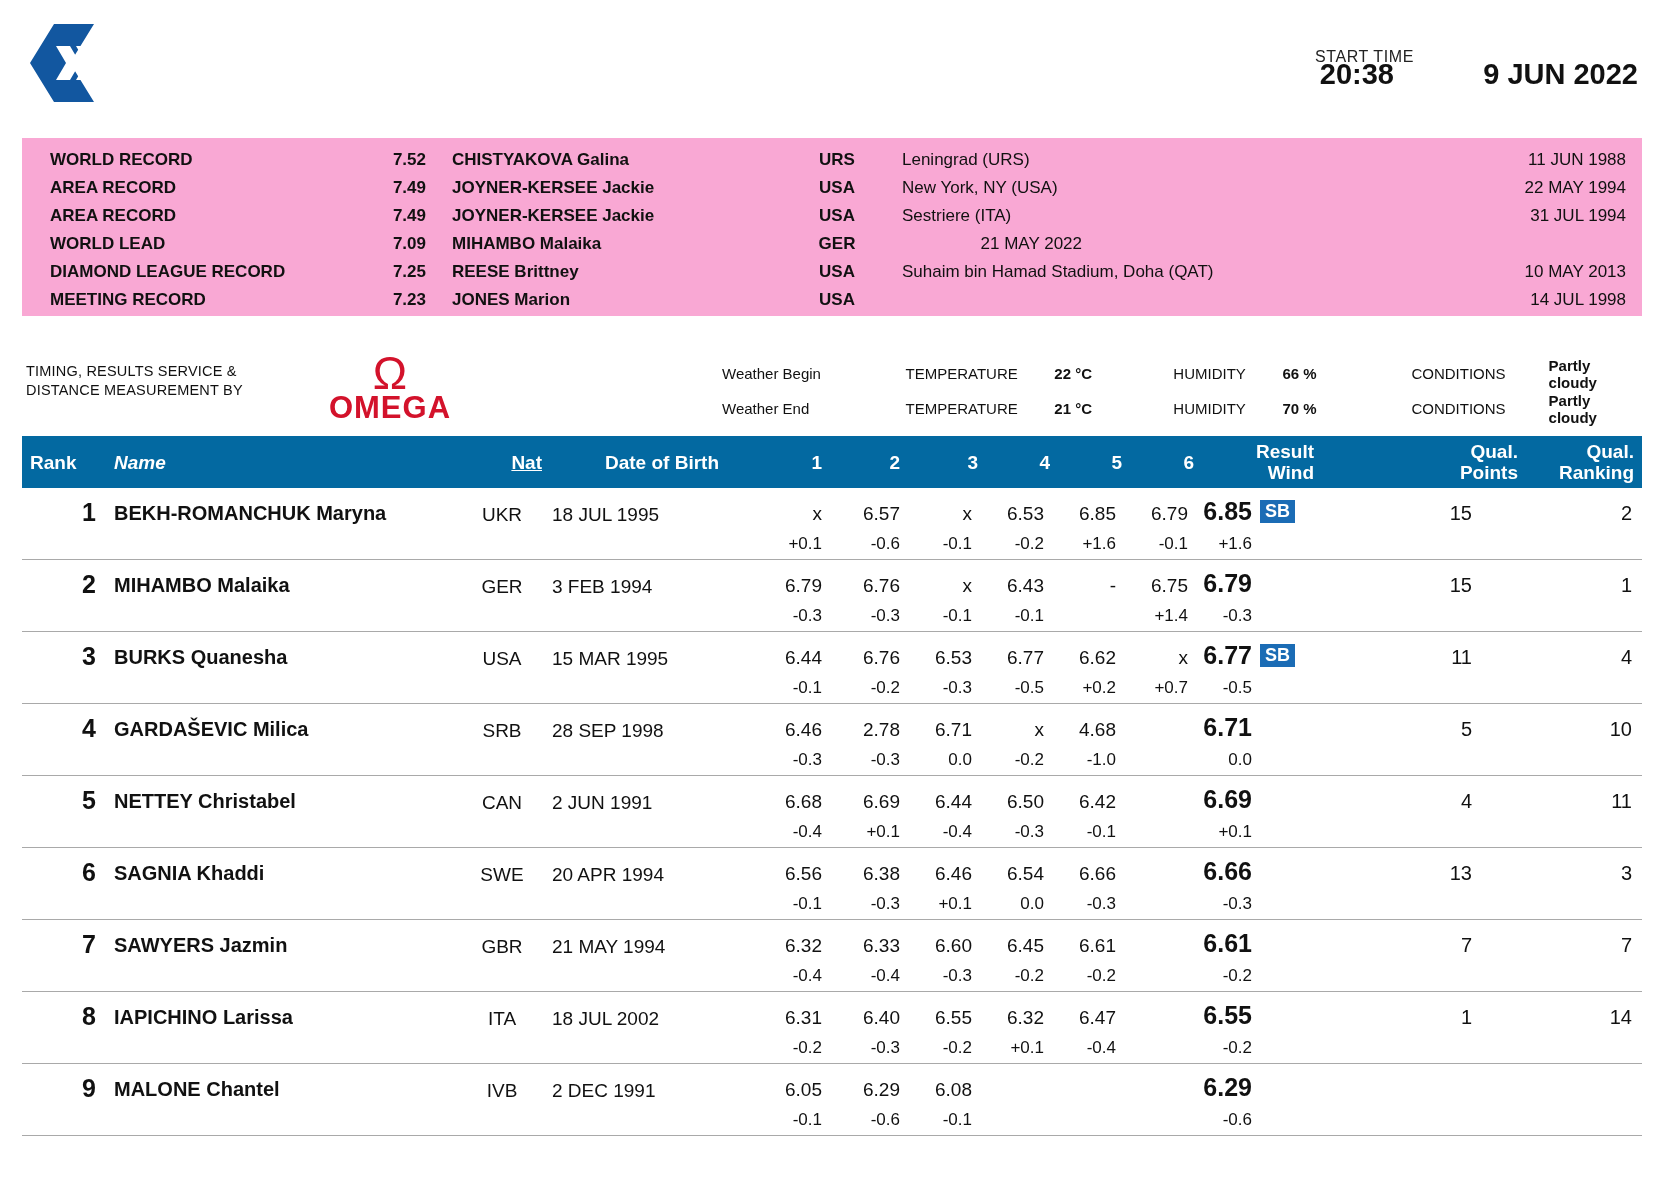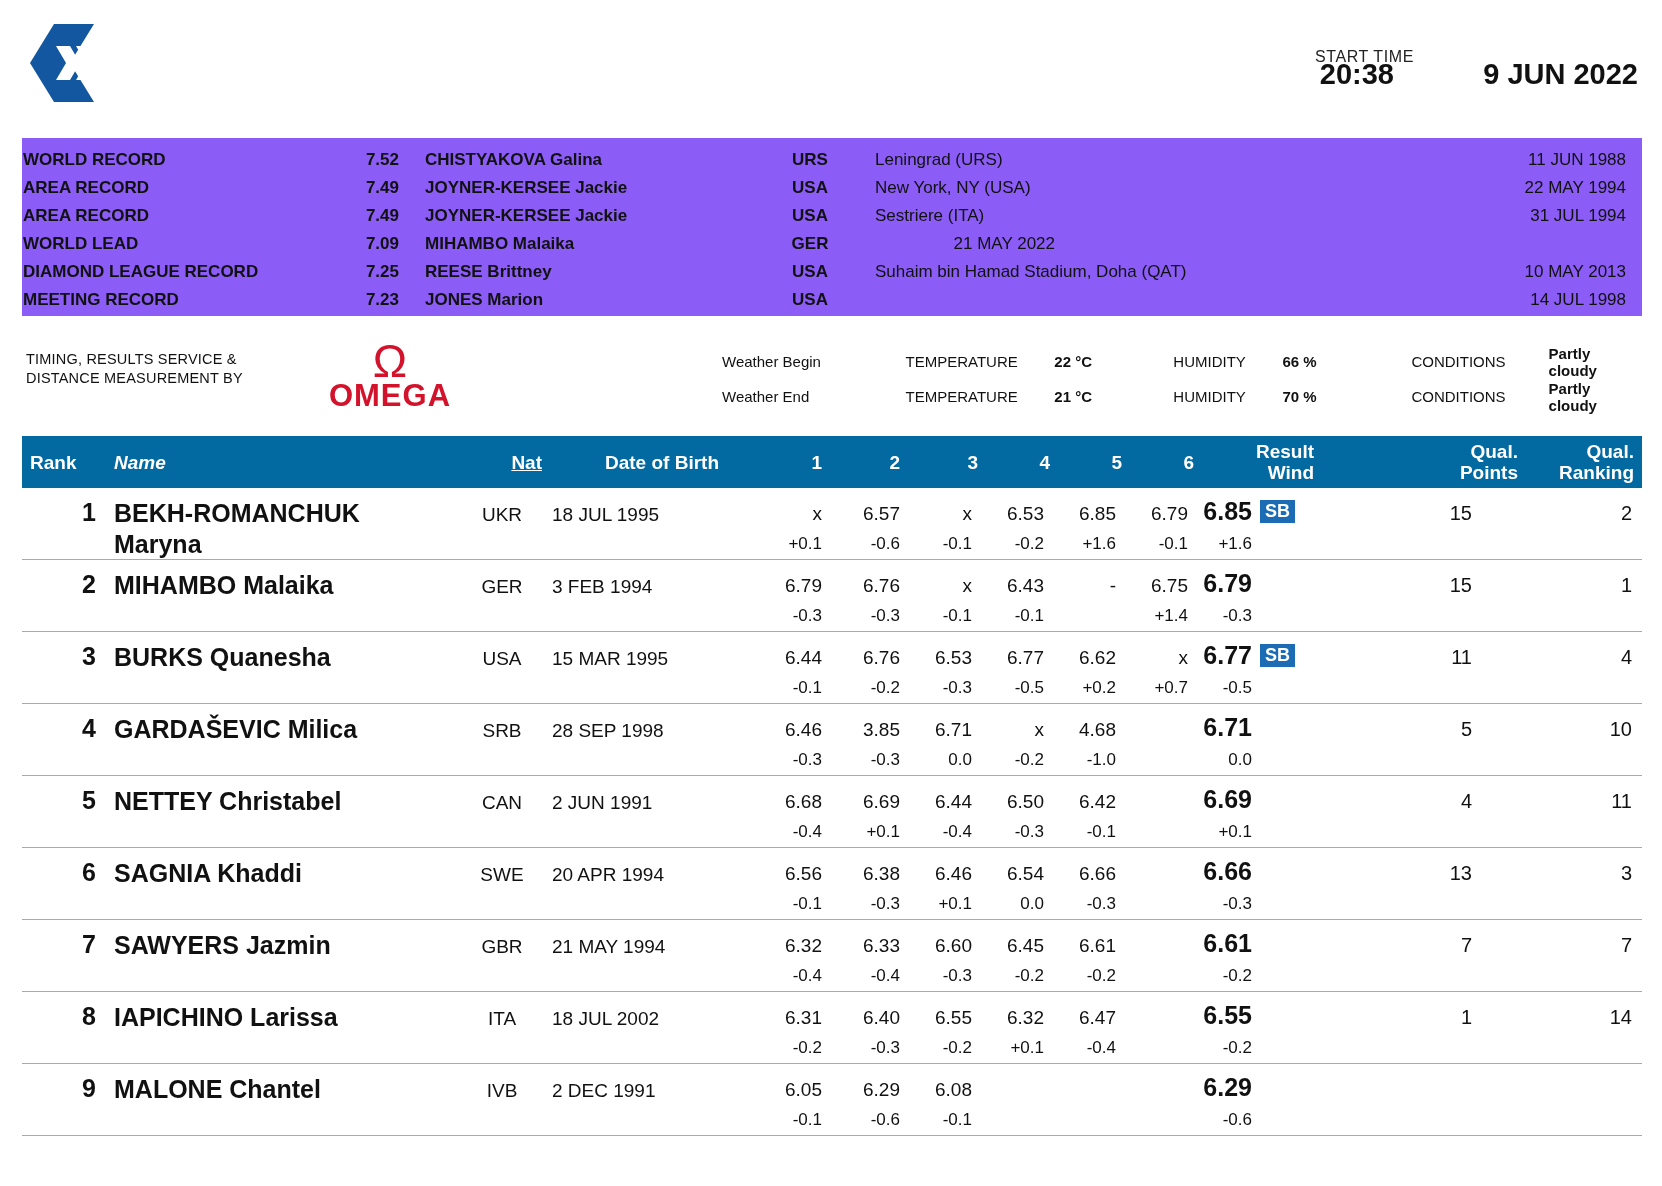--- a/index.html
+++ b/index.html
@@ -37,33 +37,33 @@
     font-size: 29px; font-weight: 700; color: #111;
   }
   .date-value {
     position: absolute; right: 24px; top: 58px;
     font-size: 29px; font-weight: 700; color: #111;
   }
 
   
   .records {
     position: absolute; left: 22px; top: 138px; width: 1620px; height: 178px;
-    background: #8b5cf6;
-    padding: 8px 16px 6px 1px;
+    background: #f9a8d4;
+    padding: 8px 16px 6px 28px;
   }
   .rec-row { display: flex; align-items: center; height: 28px; font-size: 17px; }
   .rec-label { width: 330px; font-weight: 700; color: #111; }
   .rec-mark  { width: 72px; text-align: right; font-weight: 700; padding-right: 26px; }
   .rec-name  { width: 320px; font-weight: 700; }
   .rec-nat   { width: 130px; text-align: center; font-weight: 700; }
   .rec-place { flex: 1; font-weight: 400; }
   .rec-date  { width: 180px; text-align: right; font-weight: 400; }
 
   
-  .strip { position: absolute; left: 22px; top: 344px; width: 1620px; height: 70px; }
+  .strip { position: absolute; left: 22px; top: 356px; width: 1620px; height: 70px; }
   .timing-text {
     position: absolute; left: 4px; top: 6px; width: 270px;
     font-size: 14.5px; line-height: 19px; color: #111; letter-spacing: .2px;
   }
   .omega {
     position: absolute; left: 288px; top: -6px; width: 160px; text-align: center;
     color: #d3122b;
   }
   .omega-glyph { font-size: 46px; line-height: 46px; font-weight: 400; }
   .omega-word { font-size: 31px; font-weight: 700; letter-spacing: 1px; line-height: 32px; margin-top: -4px;}
@@ -96,21 +96,21 @@
   .th-a6    { left: 1112px;top: 16px; width: 60px; text-align: right; }
   .th-res   { left: 1182px;top: 5px;  width: 110px; text-align: right; line-height: 21px; }
   .th-qp    { left: 1400px;top: 5px;  width: 96px;  text-align: right; line-height: 21px; }
   .th-qr    { left: 1500px;top: 5px;  width: 112px; text-align: right; line-height: 21px; }
 
   .trow {
     position: relative; height: 72px; border-bottom: 1px solid #a9a9a9;
   }
   .trow.first { border-top: none; }
   .r-rank { left: 8px;  top: 10px; width: 66px; text-align: right; font-size: 25px; font-weight: 700; }
-  .r-name { left: 92px; top: 10px; width: 340px; font-size: 25px; font-weight: 700; line-height: 31px; }
+  .r-name { left: 92px; top: 10px; width: 340px; font-size: 20px; font-weight: 700; line-height: 31px; }
   .r-nat  { left: 440px; top: 16px; width: 80px; text-align: center; font-size: 19px; }
   .r-dob  { left: 530px; top: 16px; width: 210px; font-size: 19px; }
 
   .att { position: absolute; font-size: 19px; text-align: right; }
   .att.v { top: 15px; }
   .att.w { top: 46px; font-size: 17px; }
   .c1 { left: 700px; width: 100px; }
   .c2 { left: 778px; width: 100px; }
   .c3 { left: 850px; width: 100px; }
   .c4 { left: 922px; width: 100px; }
@@ -325,21 +325,21 @@
       <span class="r-qp">11</span>
       <span class="r-qr">4</span>
     </div>
 
     <div class="trow">
       <span class="cell r-rank">4</span>
       <span class="cell r-name">GARDAŠEVIC Milica</span>
       <span class="cell r-nat">SRB</span>
       <span class="cell r-dob">28 SEP 1998</span>
       <span class="att v c1">6.46</span>
-      <span class="att v c2">3.85</span>
+      <span class="att v c2">2.78</span>
       <span class="att v c3">6.71</span>
       <span class="att v c4">x</span>
       <span class="att v c5">4.68</span>
       <span class="att v c6"></span>
       <span class="att w c1">-0.3</span>
       <span class="att w c2">-0.3</span>
       <span class="att w c3">0.0</span>
       <span class="att w c4">-0.2</span>
       <span class="att w c5">-1.0</span>
       <span class="att w c6"></span>

